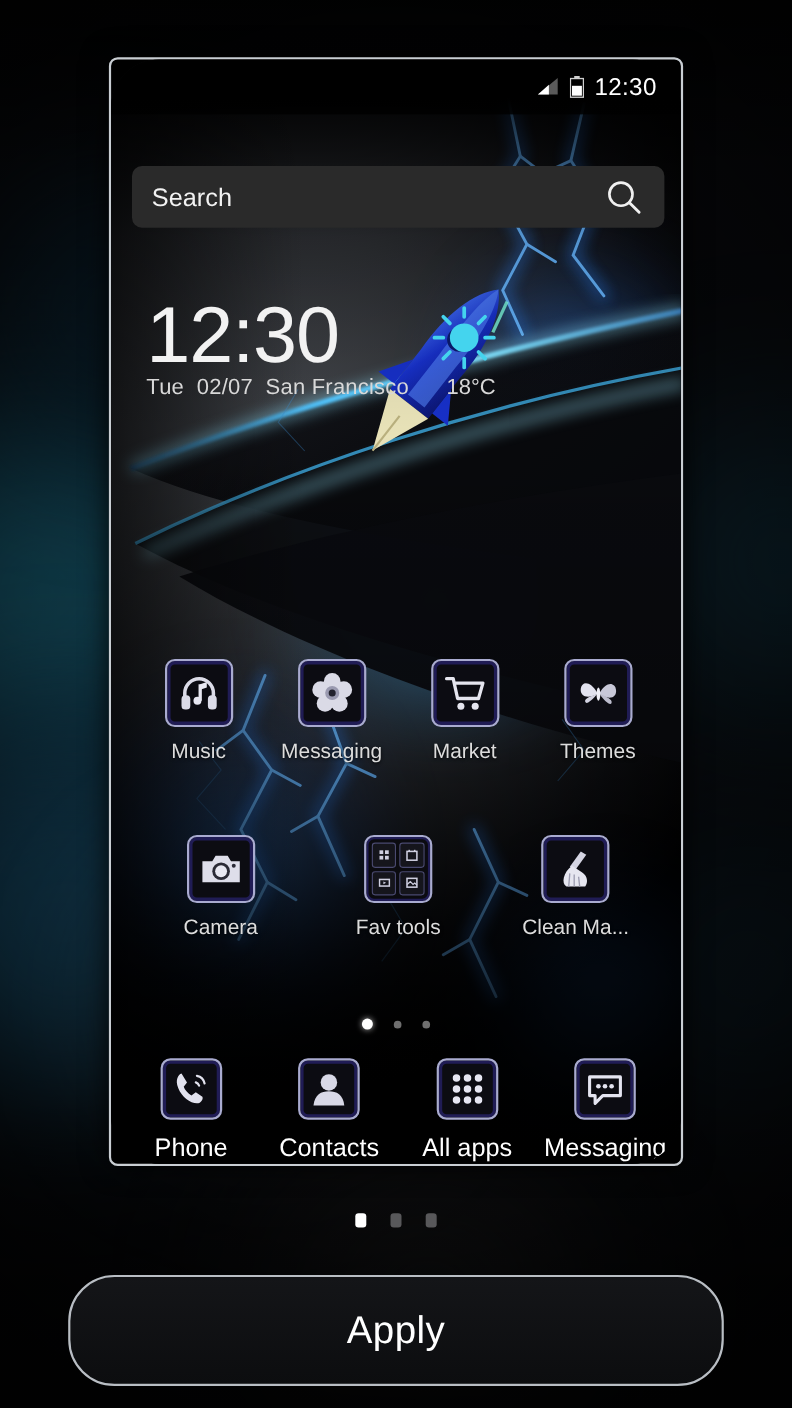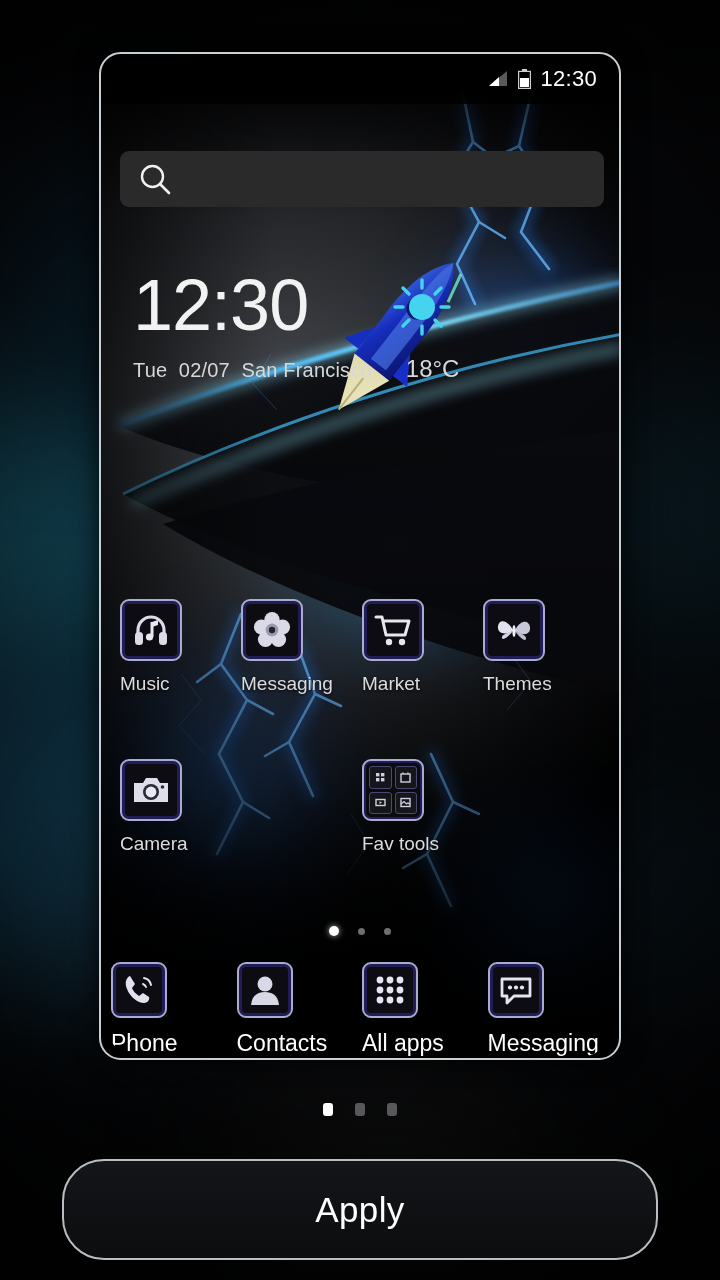--- a/index.html
+++ b/index.html
@@ -29,21 +29,21 @@
           background:radial-gradient(circle,#2c2c2c 0%,rgba(18,18,18,0) 74%); opacity:.65; }
   #backdrop .vig{ position:absolute; inset:0;
      background:
        radial-gradient(ellipse 85% 60% at 50% 45%, rgba(0,0,0,0) 0%, rgba(0,0,0,.45) 70%, rgba(0,0,0,.8) 100%),
        linear-gradient(180deg, rgba(0,0,0,.75) 0%, rgba(0,0,0,0) 12%, rgba(0,0,0,0) 78%, rgba(0,0,0,.55) 100%);
   }
 
   
   #phone{
     position:absolute; left:99px; top:52px; width:522px; height:1008px;
-    border:2px solid #c9ced3; border-radius:22px;
+    border:2px solid #c9ced3; border-radius:8px;
     background:#000; overflow:hidden;
     box-shadow:0 0 24px rgba(0,0,0,.8);
   }
   #screen{ position:absolute; inset:0; border-radius:44px; overflow:hidden; background:#000; }
 
   
   #wall{ position:absolute; inset:0; overflow:hidden; background:#000; }
   .wgrad{ position:absolute; inset:0; }
   .wg-base{ background:
       radial-gradient(ellipse 85% 55% at 35% 38%, #4a4d52 0%, #2a2c30 42%, #0c0d10 78%, #000 100%); }
@@ -73,30 +73,30 @@
 
   
   #searchbar{ position:absolute; left:19px; top:97px; width:484px; height:56px;
      background:#2a2a2a; border-radius:9px; display:flex; align-items:center;
      padding:0 20px 0 18px; z-index:6; }
   #search-text{ flex:1; color:#f2f2f2; font-size:23px; }
 
   
   #clockwidget{ position:absolute; left:32px; top:215px; z-index:6; width:420px; }
   #clk-time{ color:#f2f2f2; font-size:72px; line-height:1; font-weight:300; letter-spacing:-1px; }
-  #clk-row{ display:flex; align-items:baseline; margin-top:14px; }
+  #clk-row{ display:flex; align-items:baseline; }
   #clk-date{ color:#d8d8d8; font-size:20px; letter-spacing:.2px; white-space:pre; }
-  #clk-temp{ color:#d8d8d8; font-size:24px; margin-left:34px; }
+  #clk-temp{ color:#d8d8d8; font-size:20px; margin-left:34px; }
   #weather-icon{ position:absolute; left:258px; top:7px; }
 
   
   .approw{ position:absolute; left:19px; width:484px; display:flex; z-index:6; }
   #row1{ top:545px; }
   #row2{ top:705px; }
-  .app{ flex:1; display:flex; flex-direction:column; }
+  .app{ flex:1; display:flex; flex-direction:column; align-items:center; }
   .icon{
     width:62px; height:62px; border-radius:9px;
     background:#0c0c12;
     border:2px solid #a9abd0;
     box-shadow:inset 0 0 0 3px #201c55;
     display:flex; align-items:center; justify-content:center;
   }
   .applabel{ margin-top:12px; color:#dcdcdc; font-size:19px; white-space:nowrap;
      text-shadow:0 1px 3px rgba(0,0,0,.9); }
 
@@ -252,20 +252,21 @@
       </svg>
       <svg class="sb-ico" width="13" height="20" viewBox="0 0 13 20">
         <rect x="4" y="0" width="5" height="2.4" fill="#cfcfcf"></rect>
         <rect x="0.6" y="2.4" width="11.8" height="17" fill="none" stroke="#cfcfcf" stroke-width="1.2"></rect>
         <rect x="2" y="9" width="9" height="9" fill="#ffffff"></rect>
       </svg>
       <span id="sb-time">12:30</span>
     </div>
 
     <div id="searchbar">
+      <span id="search-text">Search</span>
       <svg width="34" height="34" viewBox="0 0 34 34">
         <circle cx="14.5" cy="14.5" r="10.5" fill="none" stroke="#f0f0f0" stroke-width="2.4"></circle>
         <line x1="22" y1="22" x2="31" y2="31" stroke="#f0f0f0" stroke-width="2.6" stroke-linecap="round"></line>
       </svg>
     </div>
 
     <div id="clockwidget">
       <div id="clk-time">12:30</div>
       <div id="clk-row">
         <span id="clk-date">Tue  02/07  San Francisco</span>
@@ -386,20 +387,34 @@
           <div class="fcell">
             <svg width="11" height="11" viewBox="0 0 11 11">
               <rect x="1" y="1.5" width="9" height="8" fill="none" stroke="#cfcfe0" stroke-width="1.4"></rect>
               <path d="M1 7 L4 4.5 L6.5 7 L8 5.8 L10 7.6" fill="none" stroke="#cfcfe0" stroke-width="1.2"></path>
             </svg>
           </div>
         </div>
         <div class="applabel">Fav tools</div>
       </div>
 
+      <div class="app">
+        <div class="icon">
+          <svg width="40" height="40" viewBox="0 0 40 40">
+            <path d="M25 4 L30 7 L20 21 L15 18 Z" fill="#d4d4e2"></path>
+            <path d="M17 17 L26 23 C31 26 32 32 29 36 L12 36 C7 33 9 23 17 17 Z" fill="#e6e6f0"></path>
+            <g stroke="#9c9cb0" stroke-width="1.2">
+              <path d="M15 24 L14 36"></path>
+                <path d="M19 25 L19 36"></path>
+                <path d="M23 27 L24 36"></path>
+            </g>
+          </svg>
+        </div>
+        <div class="applabel">Clean Ma...</div>
+      </div>
     </div>
 
     <div id="innerdots">
       <span class="d on"></span>
       <span class="d"></span>
       <span class="d"></span>
     </div>
 
     <div id="dock">
 

